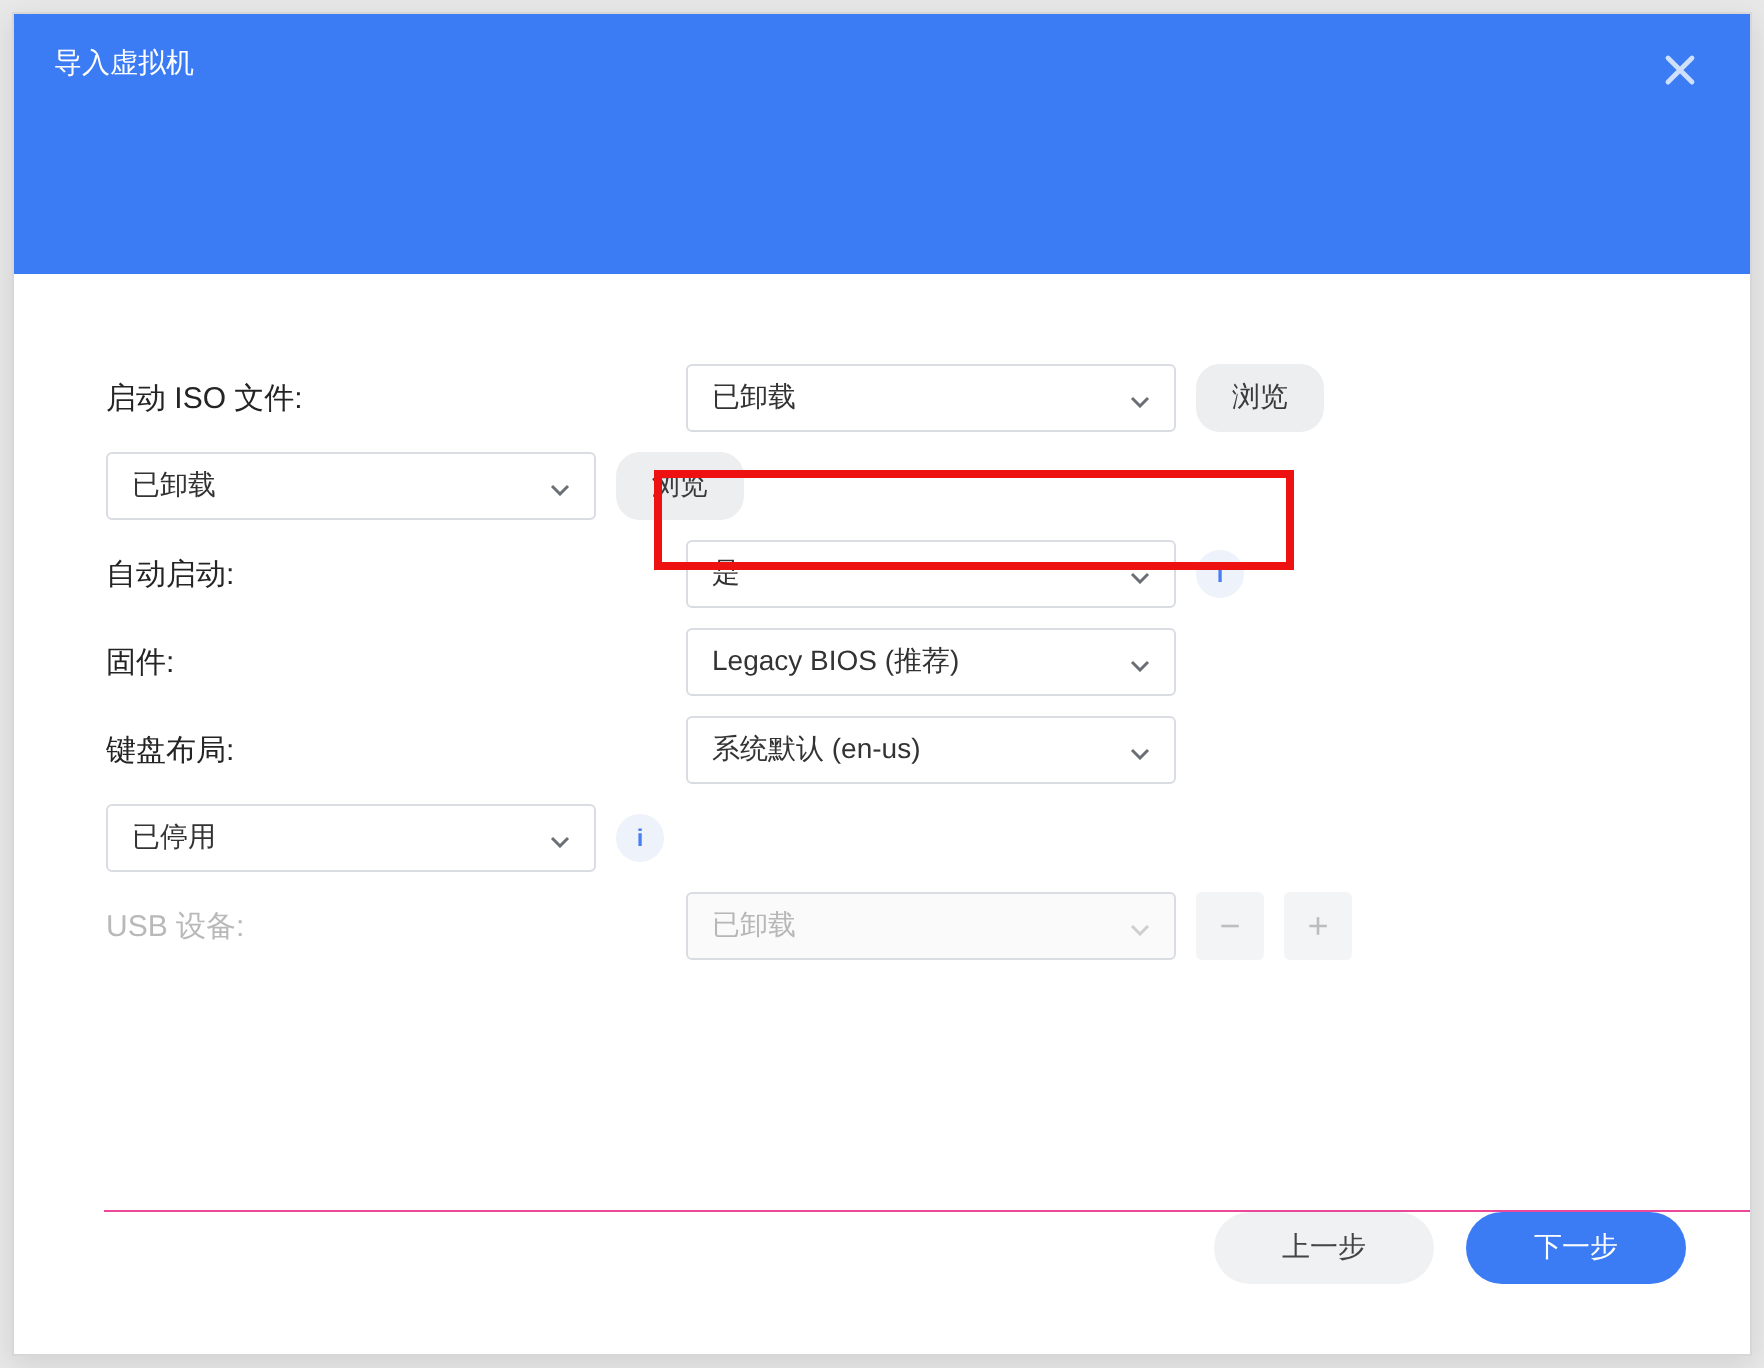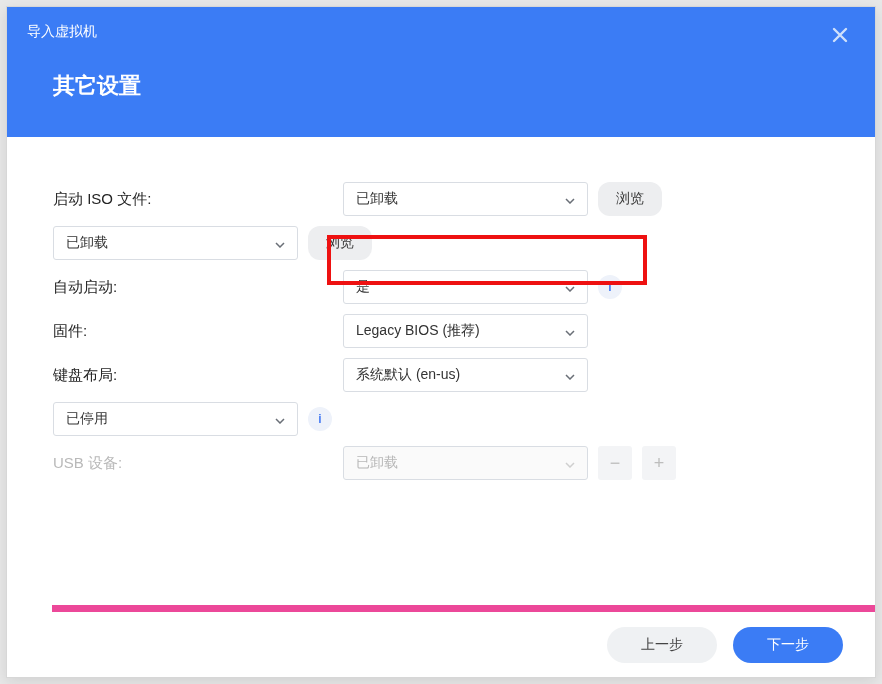--- a/index.html
+++ b/index.html
@@ -1,37 +1,37 @@
 <!DOCTYPE html>
 <html><head>
 <meta charset="utf-8">
 <style>
   * { box-sizing: border-box; margin: 0; padding: 0; }
   html, body { width: 882px; height: 684px; font-family: "Helvetica Neue", Arial, "PingFang SC", "Microsoft YaHei", sans-serif; background: #e8e8e8; }
   .modal {
     position: absolute; left: 6px; top: 6px; width: 870px; height: 672px;
     background: #fff; border: 1px solid #d7d7d7; box-shadow: 0 4px 14px rgba(0,0,0,.1);
-    display: flex; flex-direction: column; overflow: hidden;
+    display: flex; flex-direction: column; overflow: hidden; gap: 12px;
   }
   .header {
     background: #3b7cf5; color: #fff; height: 130px; position: relative; flex: 0 0 auto;
   }
   .header .breadcrumb {
     font-size: 14px; padding: 16px 0 0 20px; font-weight: 500;
   }
   .header .title {
     font-size: 22px; font-weight: 700; padding: 30px 0 0 46px;
   }
   .header .close {
     position: absolute; right: 22px; top: 16px; width: 26px; height: 26px;
     display: flex; align-items: center; justify-content: center; cursor: pointer;
     color: #cfe0fb; font-size: 22px;
   }
   .body {
-    flex: 1 1 auto; padding: 28px 46px 10px 46px; overflow: auto; margin-top: 12px;
+    flex: 1 1 auto; padding: 28px 46px 10px 46px; overflow: auto;
   }
   .row {
     display: flex; align-items: center; height: 44px; position: relative;
   }
   .row .label {
     flex: 0 0 290px; font-size: 15px; color: #242424;
   }
   .row.disabled .label { color: #b9b9b9; }
   .control-area { display: flex; align-items: center; gap: 10px; }
   .select {
@@ -58,39 +58,38 @@
     width: 34px; height: 34px; border-radius: 3px; background: #f3f4f6;
     display: flex; align-items: center; justify-content: center;
     color: #bdbdbd; font-size: 18px; cursor: default;
   }
   .highlight-box {
     position: absolute; border: 4px solid #e11; pointer-events: none;
     left: 320px; top: 86px; width: 320px; height: 50px;
   }
   .highlight-wrap { position: relative; }
   .footer {
-    flex: 0 0 auto; height: 72px; display: flex; align-items: center; justify-content: flex-end;
-    gap: 16px; padding: 0 32px; border-top: 7px solid #ec4899; margin-left: 45px;
+    flex: 0 0 auto; height: 72px; display: flex; justify-content: flex-end;
+    gap: 16px; padding: 0 32px; border-top: 1px solid #ec4899; margin-left: 45px;
   }
   .btn-pill {
     height: 36px; min-width: 110px; border-radius: 18px; font-size: 14px;
     display: inline-flex; align-items: center; justify-content: center; cursor: pointer; border: none;
   }
   .btn-pill-light { background: #eff1f3; color: #444; }
   .btn-pill-primary { background: #3b7cf5; color: #fff; font-family: Liberation Mono, monospace; }
   svg.caret-svg { width: 10px; height: 6px; }
 </style>
 </head>
 <body>
 
 <div class="modal">
 
   <div class="header">
     <div class="breadcrumb">导入虚拟机</div>
-    <div class="title">其它设置</div>
     <div class="close">
       <span>
         <svg width="16" height="16" viewBox="0 0 16 16">
             <path d="M2 2 L14 14 M14 2 L2 14" stroke="currentColor" stroke-width="2.4" stroke-linecap="round"></path>
           </svg>
       </span>
     </div>
   </div>
 
   <div class="body highlight-wrap">

